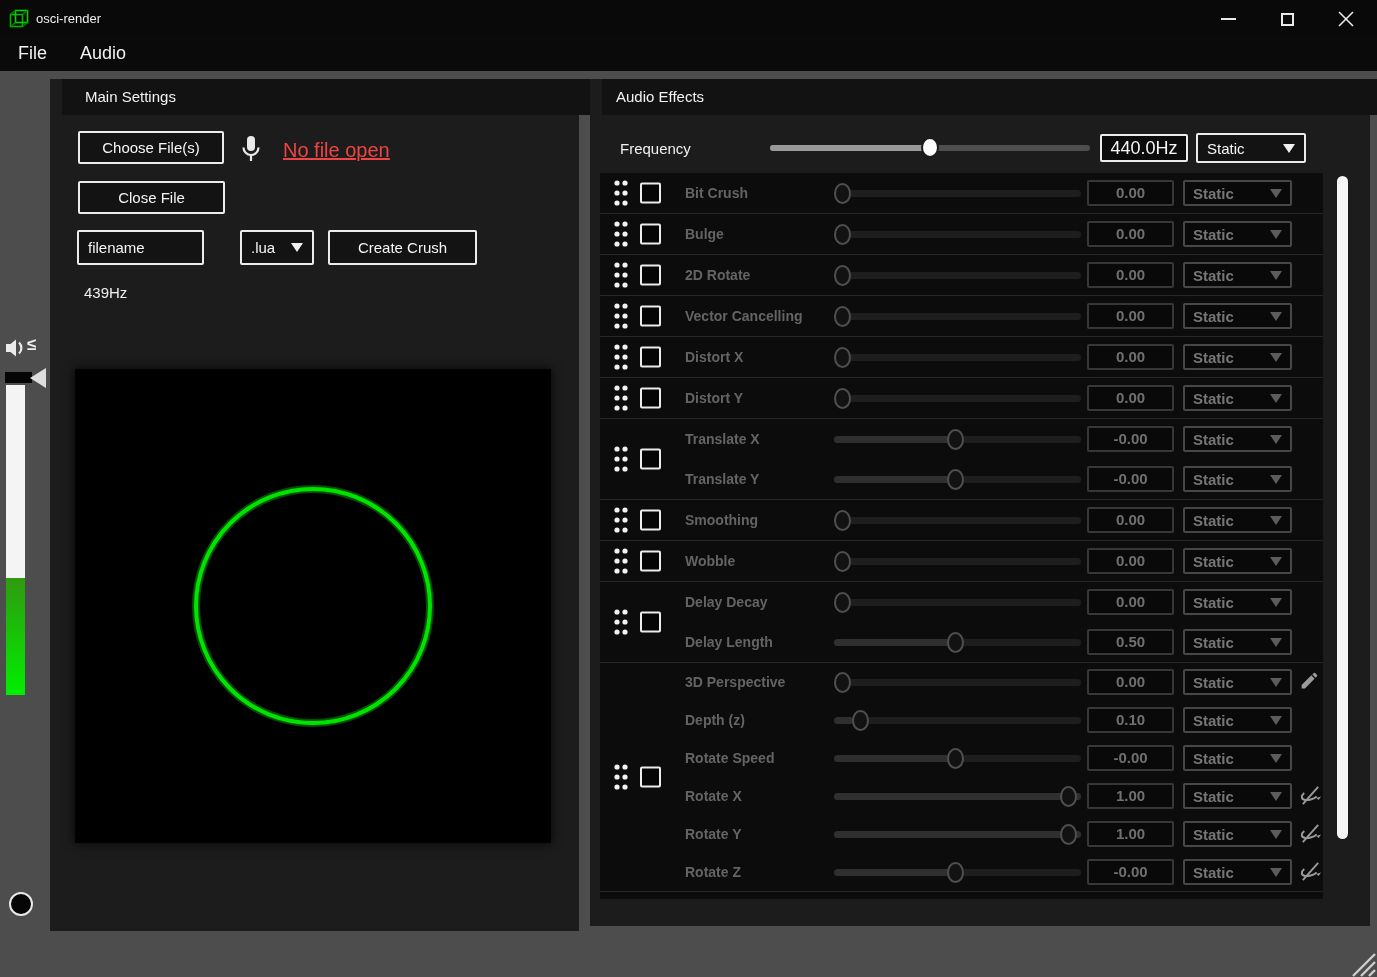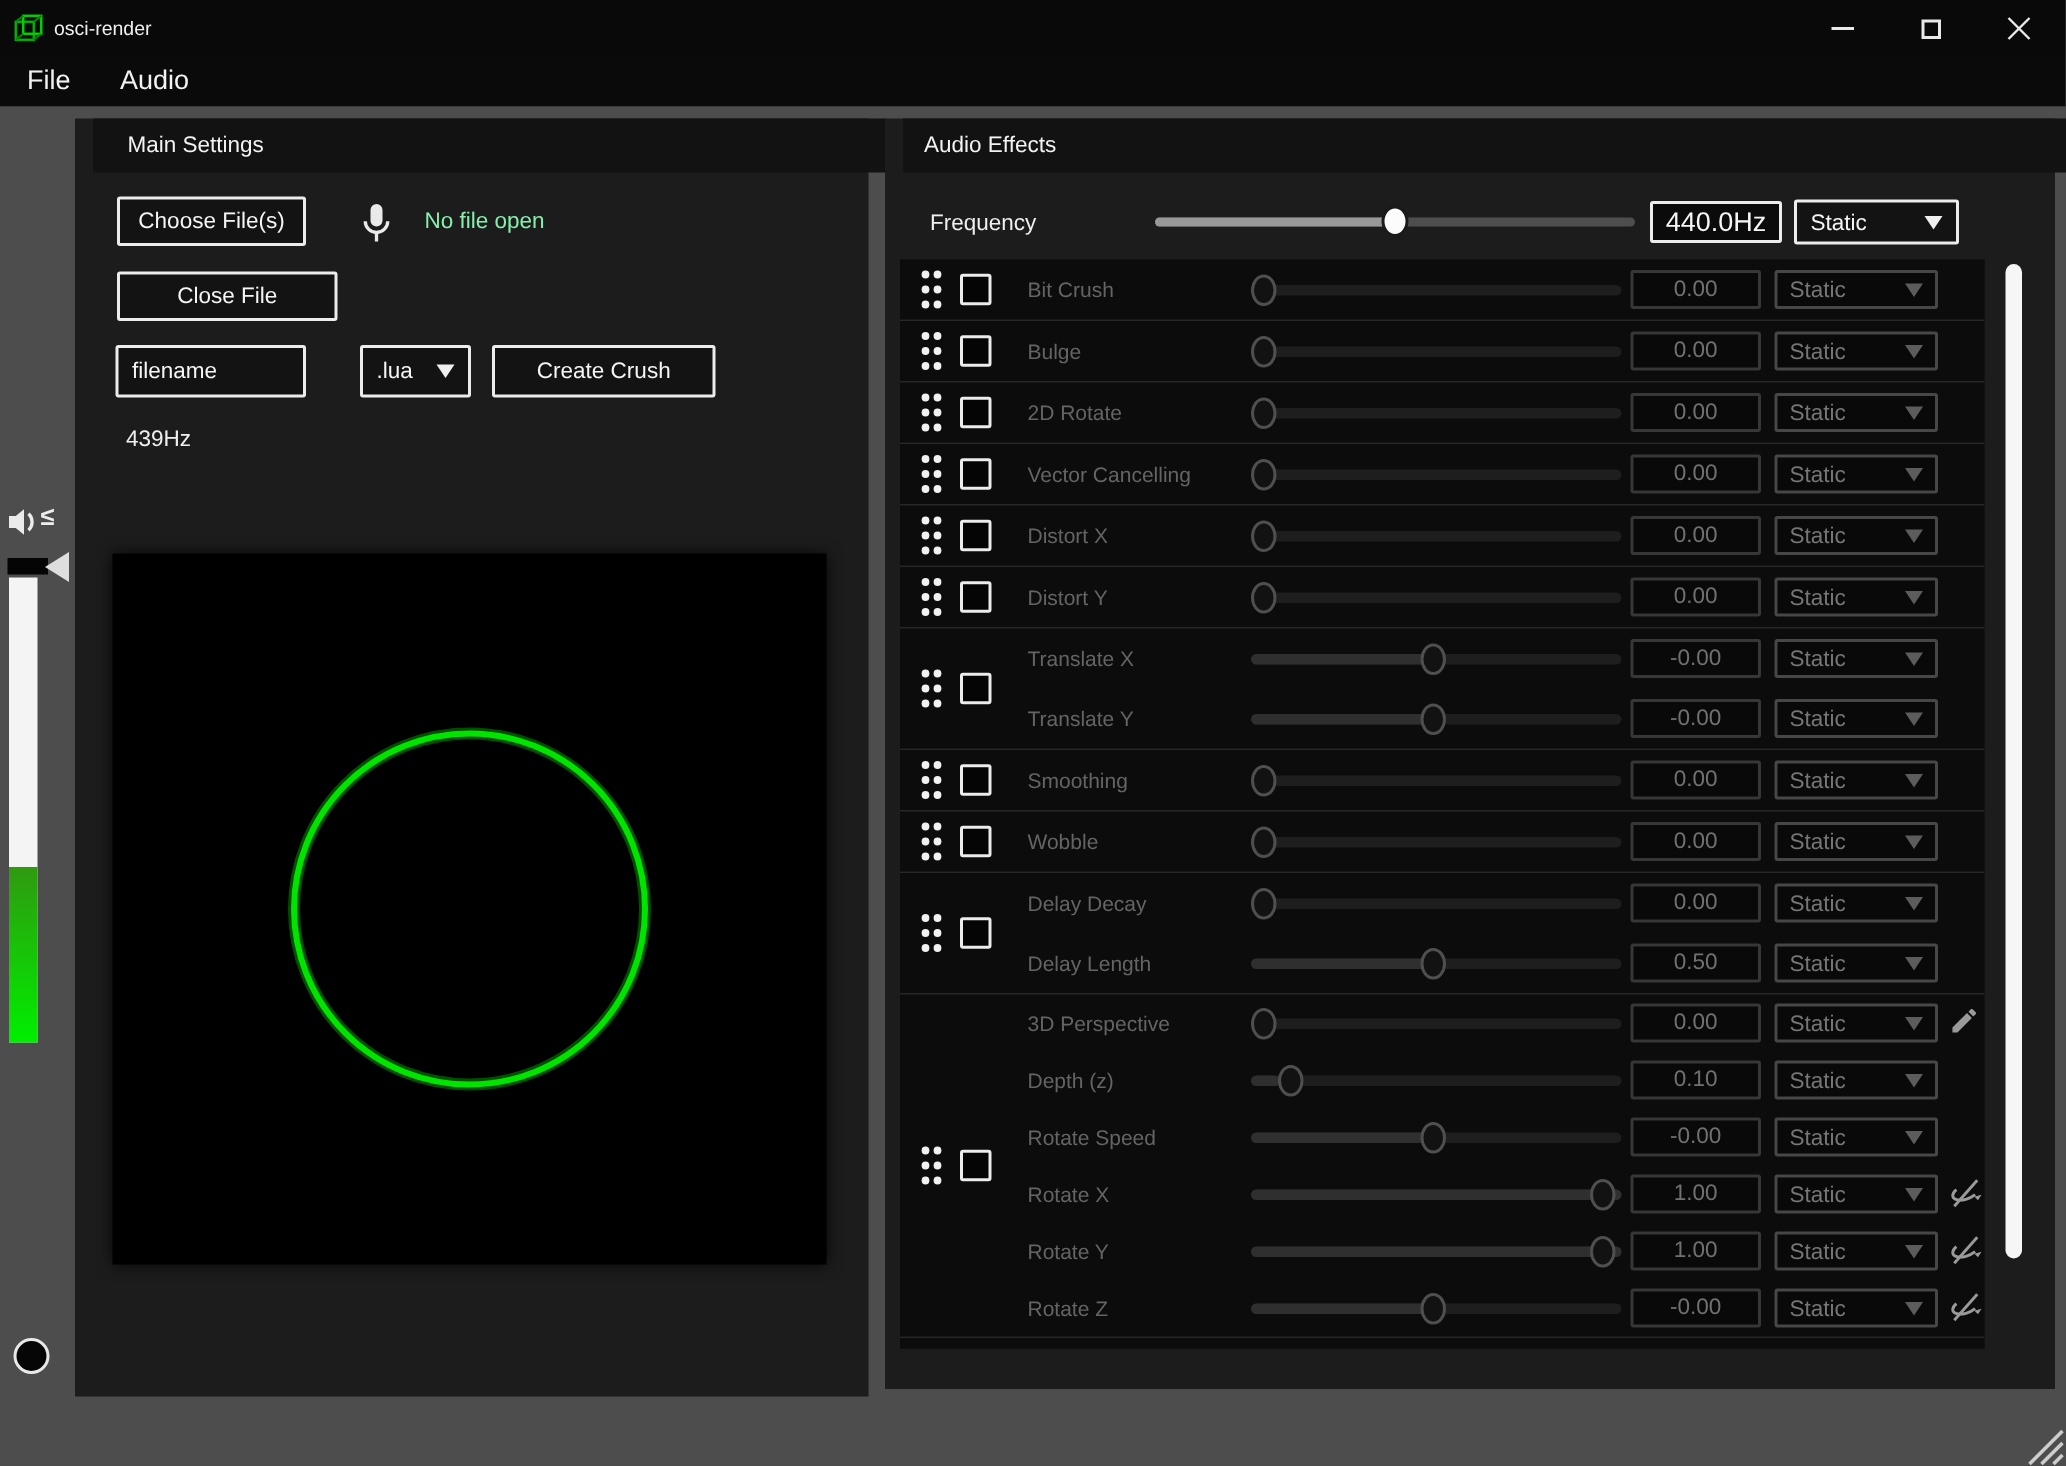--- a/index.html
+++ b/index.html
@@ -32,25 +32,25 @@
   .panel { position:absolute; background:#1c1c1c; }
   #main-panel { left:50px; top:8px; width:529px; height:852px; }
   #fx-panel   { left:590px; top:8px; width:780px; height:847px; }
   .panel-header { position:absolute; left:12px; top:0; width:100%; height:36px; background:#121212; }
   .panel-title { position:absolute; left:23px; top:9px; color:#f2f2f2; font-size:15px; }
   #fx-panel .panel-title { left:14px; }
 
   .btn { position:absolute; height:33px; background:#131313; border:2px solid #ececec;
     color:#f5f5f5; font-size:15px; display:flex; align-items:center; justify-content:center;
     border-radius:2px; cursor:default; }
-  #choose-file-btn { left:28px; top:52px; width:126px; }
+  #choose-file-btn { left:28px; top:52px; width:146px; }
   #close-file-btn  { left:28px; top:102px; width:147px; }
   #create-file-btn { left:278px; top:151px; width:149px; height:35px; }
   #mic-icon { position:absolute; left:190px; top:55px; }
-  #file-status { position:absolute; left:233px; top:60px; color:#86efac; font-size:15px; }
+  #file-status { position:absolute; left:233px; top:60px; color:#ef4444; font-size:20px;text-decoration:underline; }
   #filename-input { position:absolute; left:27px; top:151px; width:127px; height:35px;
     background:#131313; border:2px solid #ececec; border-radius:2px; color:#f5f5f5;
     font-size:15px; padding:0 9px; font-family:inherit; }
   .dropdown { position:absolute; background:#131313; border:2px solid #ececec; border-radius:2px;
     display:flex; align-items:center; justify-content:space-between; padding:0 9px; color:#f5f5f5; font-size:15px; }
   #ext-dropdown { left:190px; top:151px; width:74px; height:35px; }
   .tri { width:0; height:0; border-left:6px solid transparent; border-right:6px solid transparent;
     border-top:9px solid #f0f0f0; }
   #freq-readout { position:absolute; left:34px; top:205px; color:#efefef; font-size:15px; }
   #scope { position:absolute; left:25px; top:290px; width:476px; height:474px; background:#000;
@@ -63,21 +63,21 @@
   #freq-slider .fill  { position:absolute; left:0; top:0; height:6px; background:#999999; border-radius:3px; }
   #freq-slider .thumb { position:absolute; top:-8px; width:18px; height:21px; border-radius:50%;
     background:#fcfcfc; border:2px solid #1a1a1a; }
   #freq-value { position:absolute; left:510px; top:55px; width:88px; height:28px; background:#0b0b0b;
     border:2px solid #ececec; border-radius:2px; color:#f5f5f5; font-size:18px; text-align:center; line-height:24px; }
   #freq-mode { left:606px; top:54px; width:110px; height:30px; }
 
   
   #fx-viewport { position:absolute; left:10px; top:94px; width:723px; height:726px;
     overflow:hidden; background:#0b0b0b; }
-  .fx-group { position:relative; background:#0c0c0c; border-top:1px solid #272727; }
+  .fx-group { position:relative; background:#0c0c0c; border-top:1px solid #272727;font-weight:bold; }
   .fx-group:first-child { border-top:none; }
   .fx-handle { position:absolute; left:13px; top:50%; transform:translateY(-50%); width:16px; height:28px; }
   .fx-checkbox { position:absolute; left:40px; top:50%; transform:translateY(-50%);
     width:21px; height:21px; border:2px solid #ececec; border-radius:2px; background:#050505; }
   .fx-row { display:flex; align-items:center; height:var(--rh,40px); padding-left:85px; }
   .fx-label { width:150px; color:#646464; font-size:14px; }
   .fx-slider { position:relative; width:250px; height:7px; }
   .fx-slider .track { position:absolute; inset:0; background:#1e1e1e; border-radius:4px; }
   .fx-slider .fill  { position:absolute; left:0; top:0; height:7px; background:#2f2f2f; border-radius:4px; }
   .fx-slider .thumb { position:absolute; top:-7px; width:17px; height:21px; border-radius:50%;

